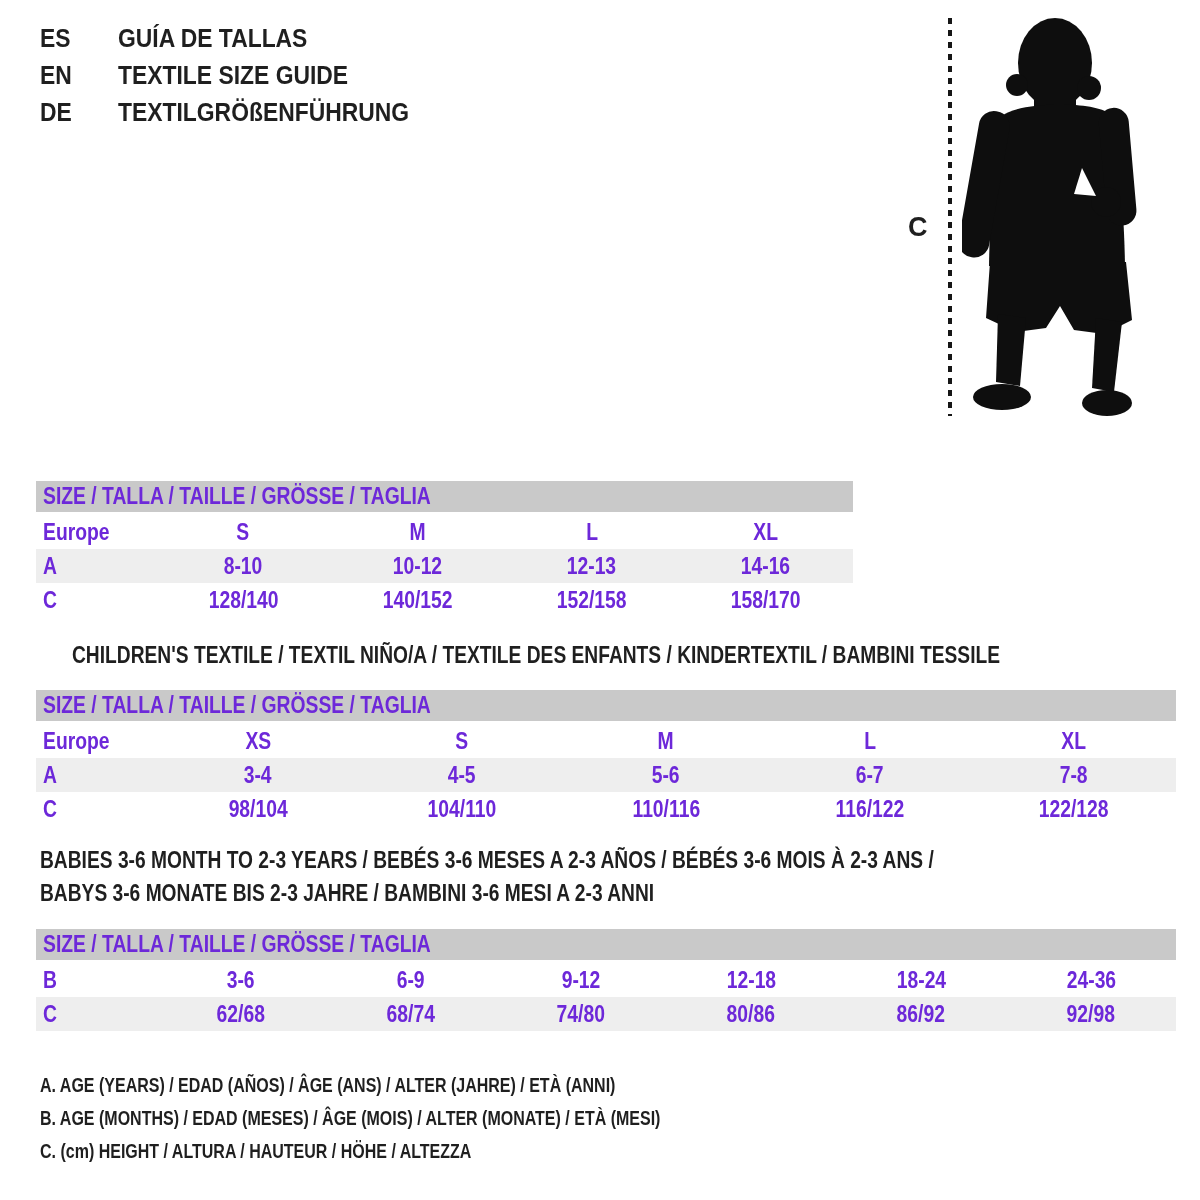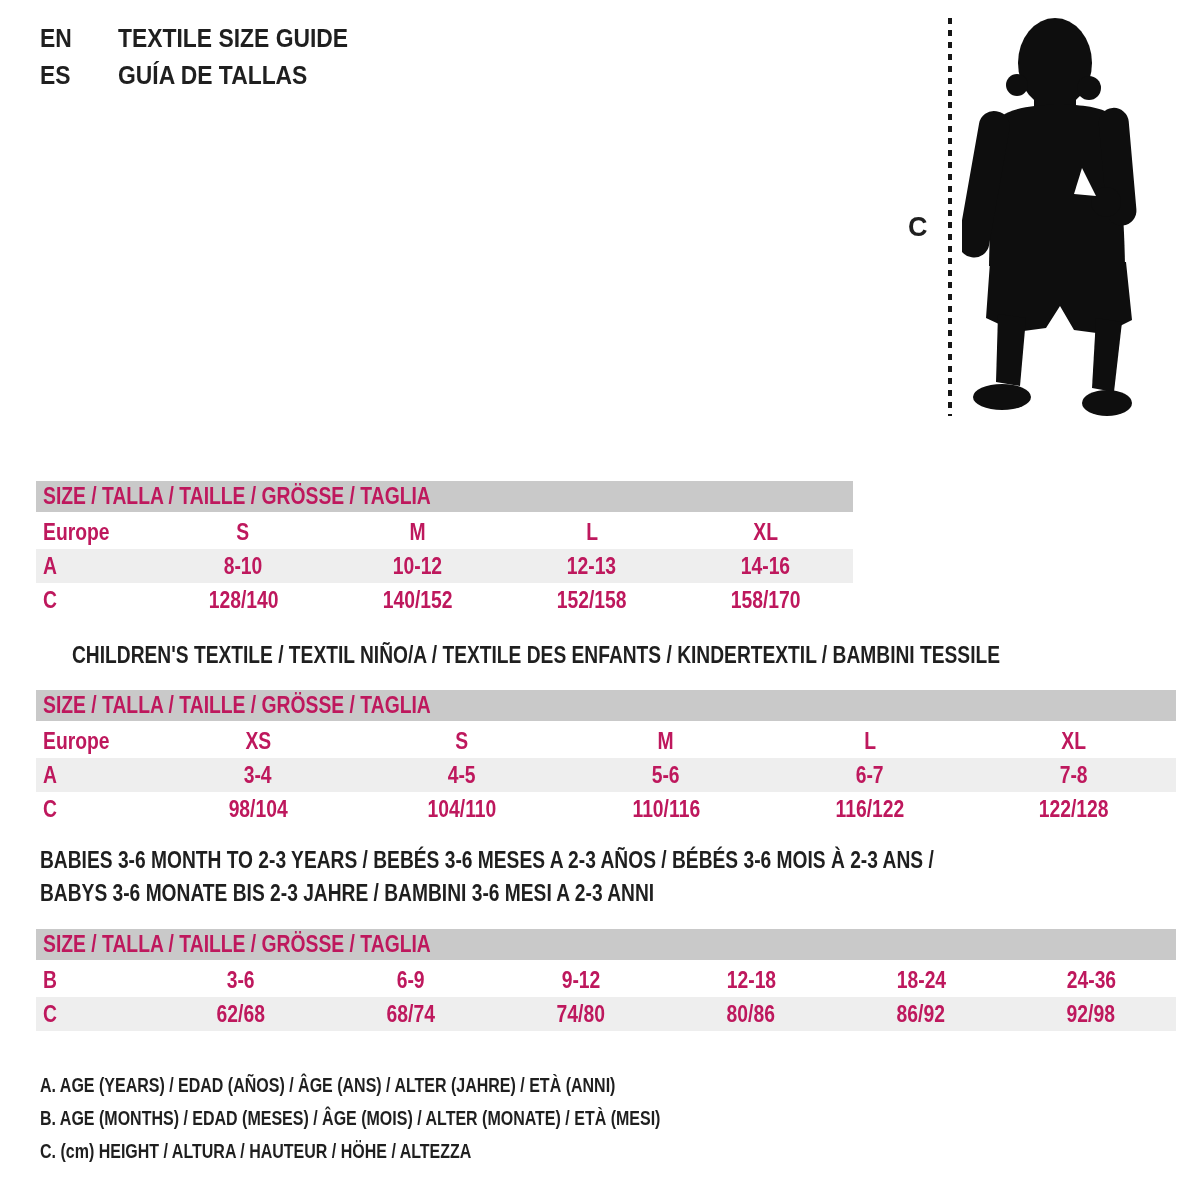--- a/index.html
+++ b/index.html
@@ -27,46 +27,50 @@
   }
   .measure-label{position:absolute;left:908px;top:212px;font-size:27px;}
   .silhouette{position:absolute;left:962px;top:14px;}
 
   
   .sec-title{position:absolute;left:40px;font-size:24px;line-height:33px;}
 
   
   table.size-table{
     position:absolute;border-collapse:collapse;table-layout:fixed;
-    font-size:23px;color:#be185d;
+    font-size:23px;color:#6d28d9;
   }
   table.size-table th{
     background:#c9c9c9;text-align:left;font-weight:bold;
     height:31px;padding:0 0 0 7px;border-bottom:3px solid #ffffff;
   }
   table.size-table td{height:34px;padding:0;text-align:center;vertical-align:middle;}
   table.size-table td.lab{text-align:left;padding-left:7px;}
   tr.shaded{background:#eeeeee;}
 
   
   .legend{position:absolute;left:40px;top:1069px;font-size:20px;line-height:33px;}
 </style>
 </head>
 <body>
 
 <div class="page">
 
   <div class="lang-block">
+    <div class="lang-row">
+      <span class="lang-code"><span class="cx t9">ES</span></span>
+      <span class="cx t9">GUÍA DE TALLAS</span>
+    </div>
     <div class="lang-row">
       <span class="lang-code"><span class="cx t9">EN</span></span>
       <span class="cx t9">TEXTILE SIZE GUIDE</span>
     </div>
     <div class="lang-row">
-      <span class="lang-code"><span class="cx t9">ES</span></span>
-      <span class="cx t9">GUÍA DE TALLAS</span>
+      <span class="lang-code"><span class="cx t9">DE</span></span>
+      <span class="cx t9">TEXTILGRÖßENFÜHRUNG</span>
     </div>
   </div>
 
   <div class="dash-line"></div>
   <div class="measure-label">C</div>
   <svg class="silhouette" width="182" height="408" viewBox="0 0 182 408" xmlns="http://www.w3.org/2000/svg">
     <g fill="#0e0e0e">
       <ellipse cx="93" cy="49" rx="37" ry="45"></ellipse>
       <circle cx="55" cy="71" r="11"></circle>
       <circle cx="127" cy="74" r="12"></circle>

